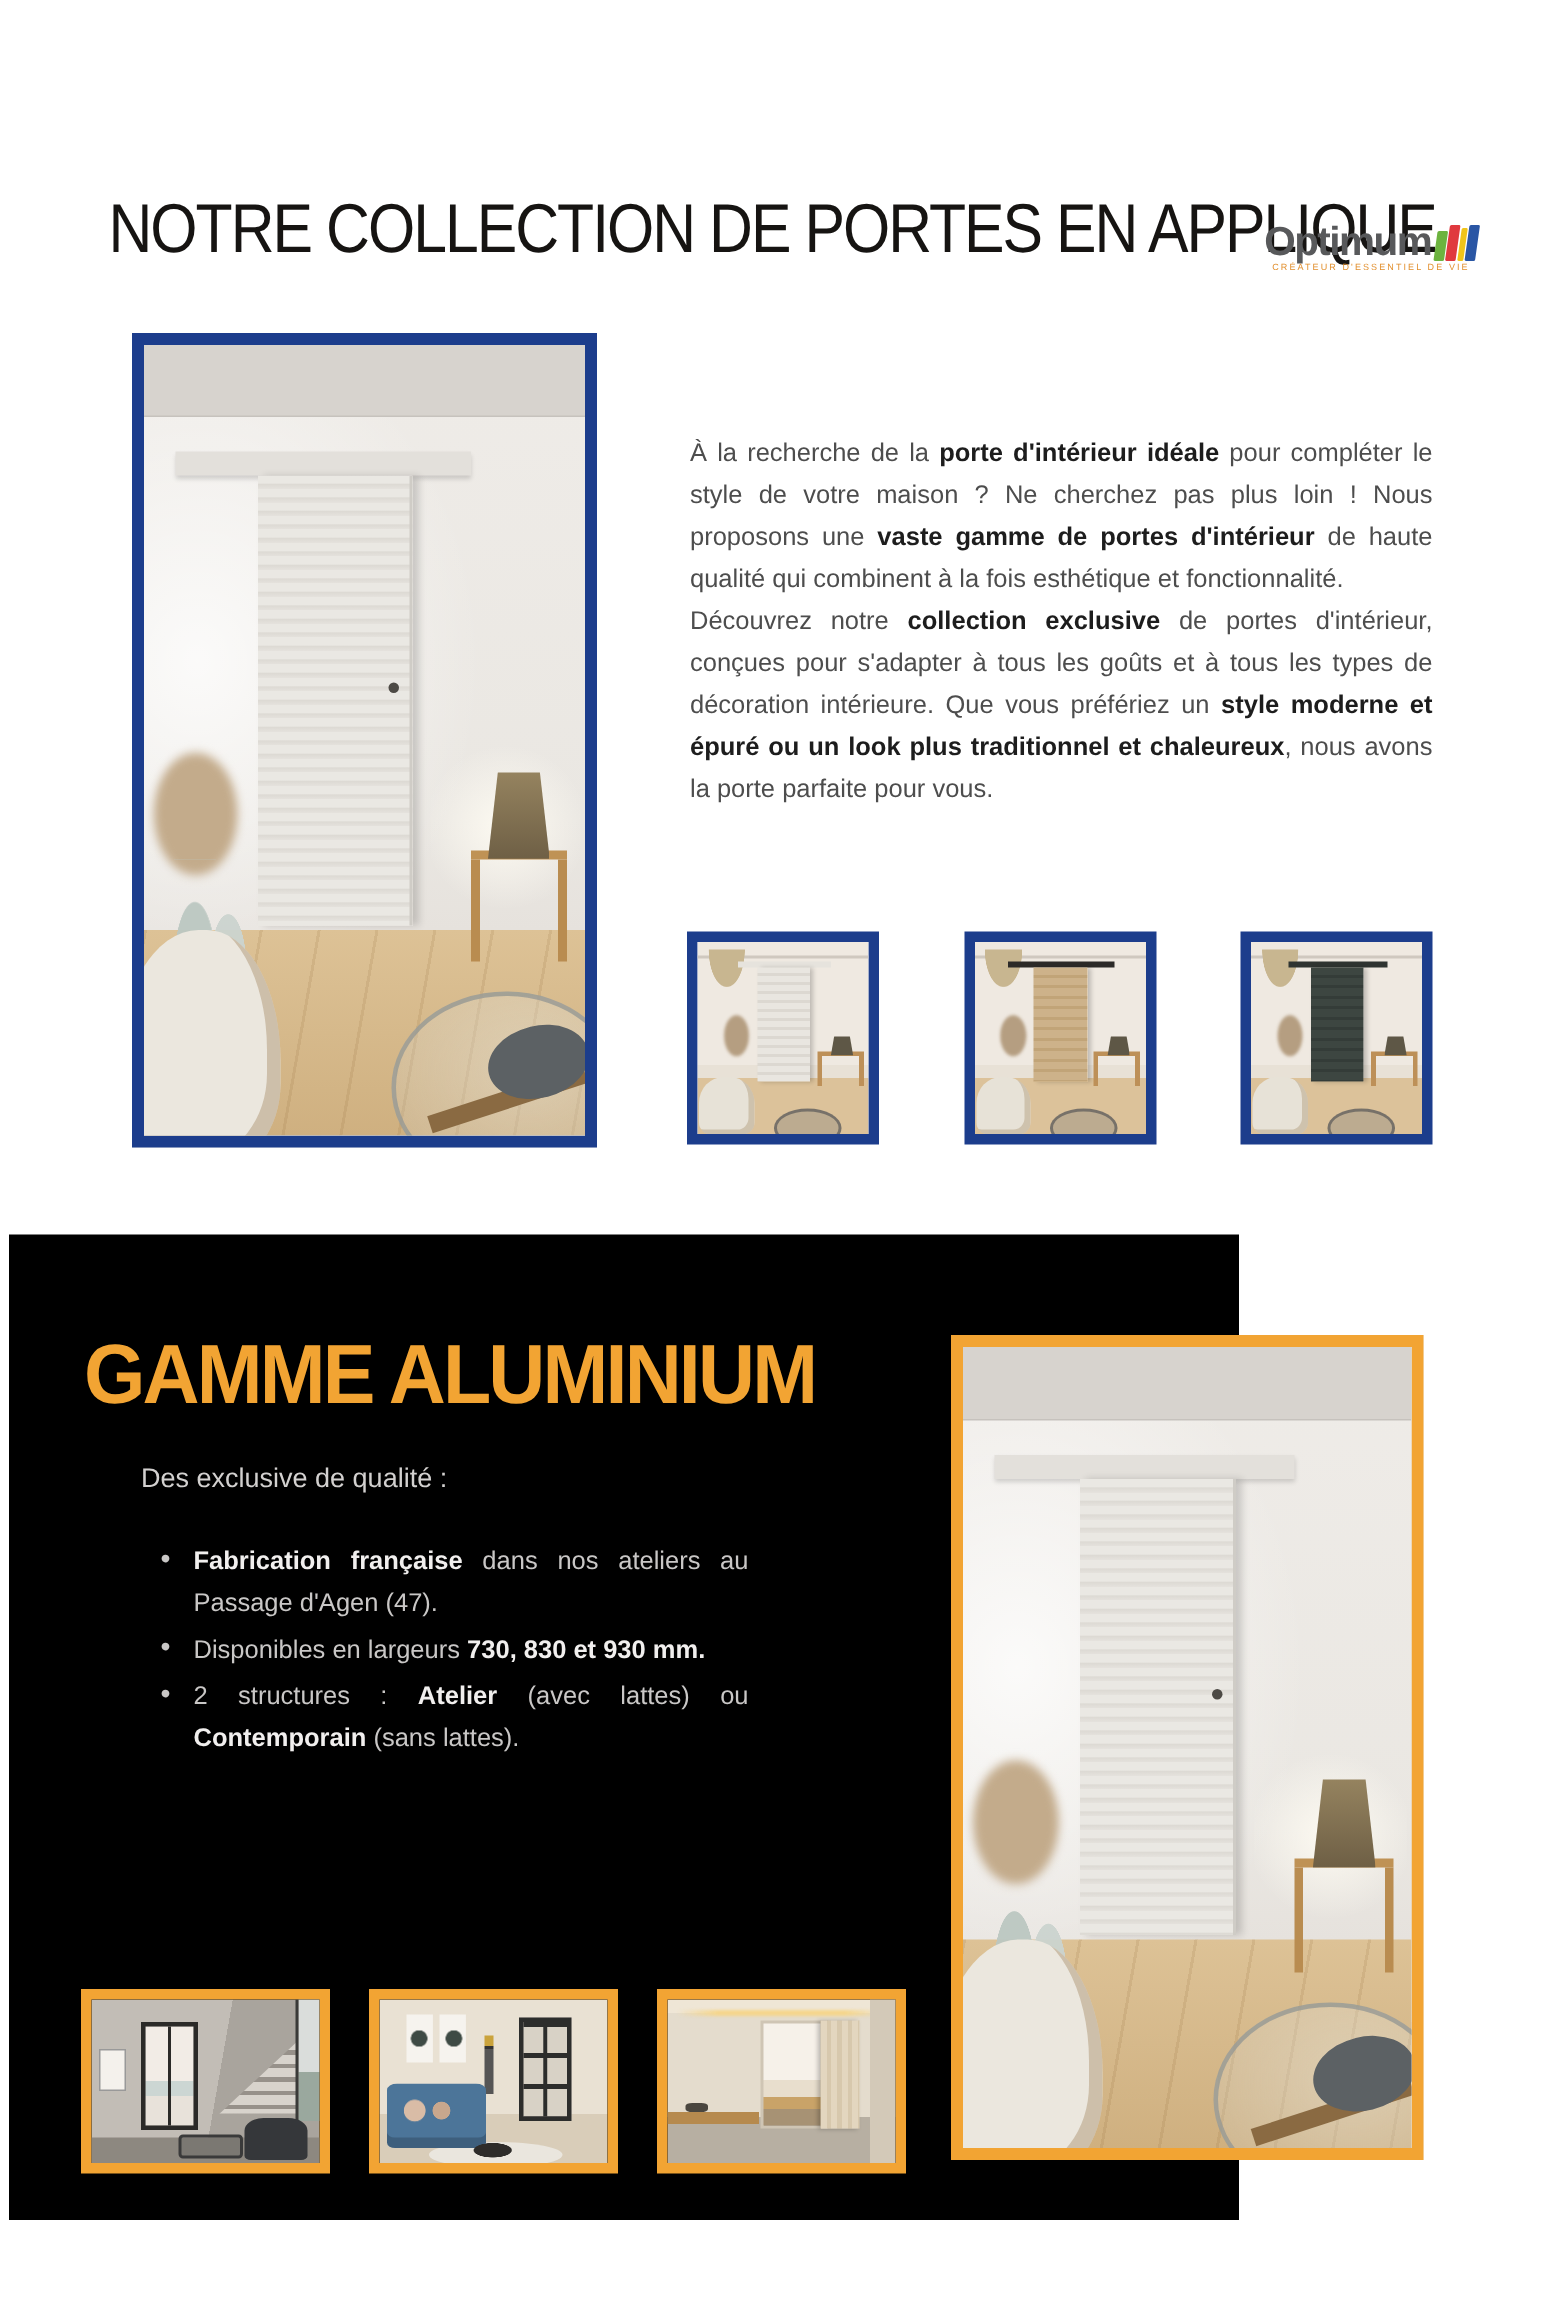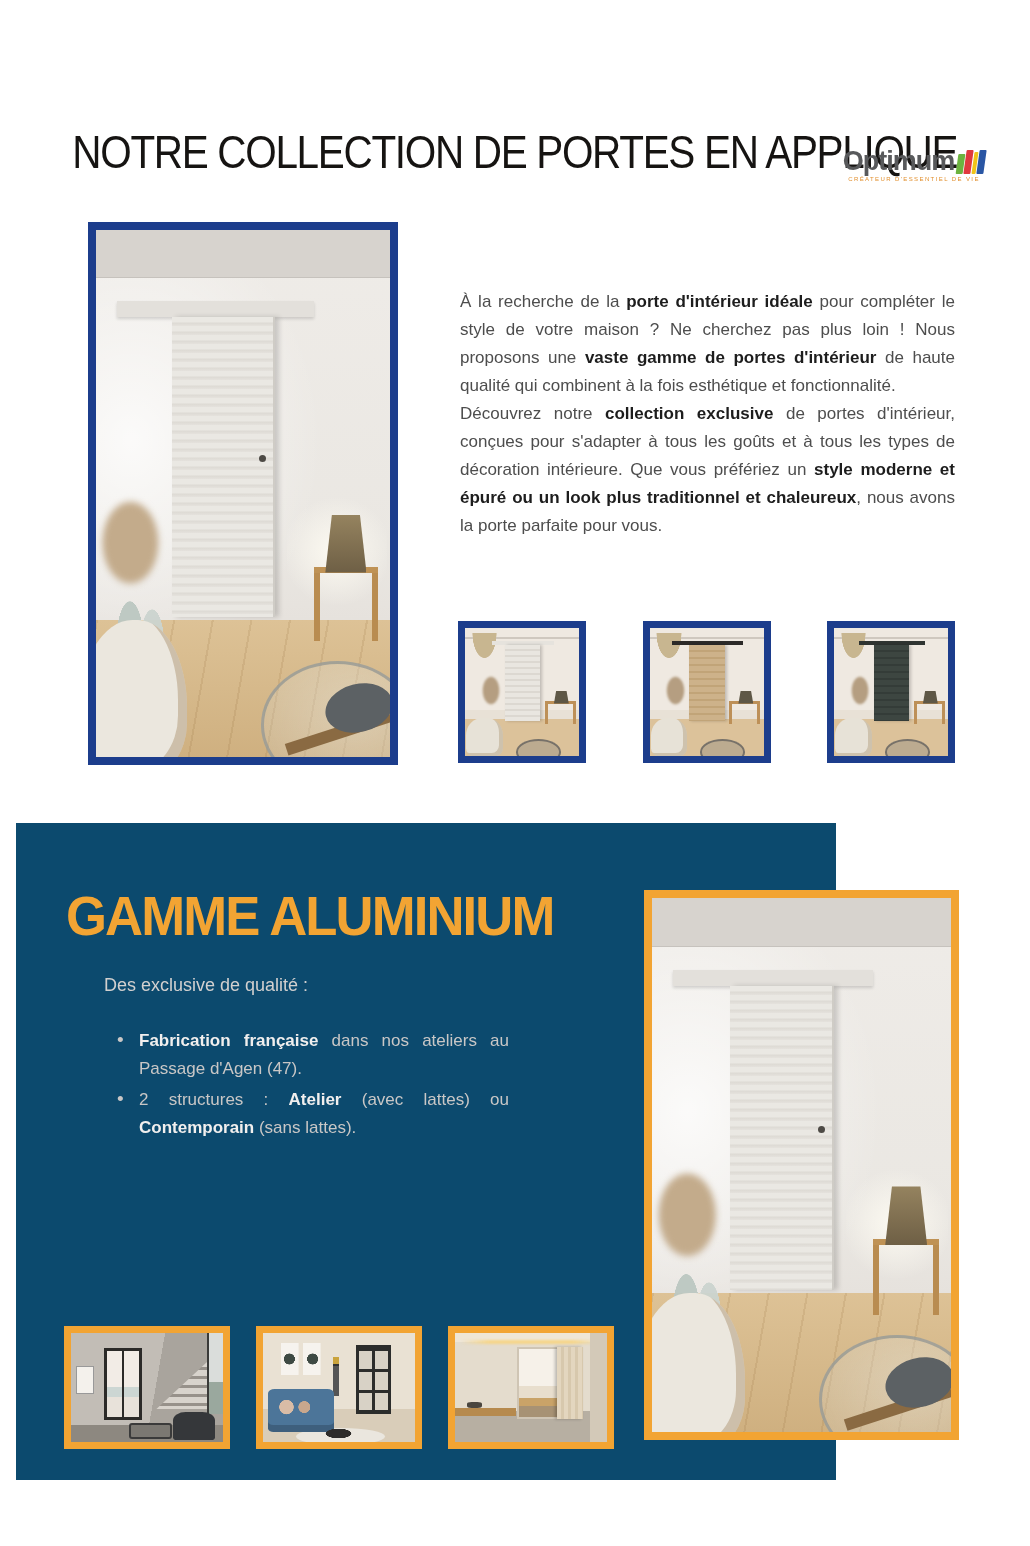--- a/index.html
+++ b/index.html
@@ -30,21 +30,21 @@
     font-size:17px;line-height:28px;color:#4d4d4d;text-align:justify;}
   .bois-text p{margin:0;}
   .bois-text b{color:#1d1d1d;}
 
   .frame-blue{position:absolute;left:88px;top:222px;width:294px;height:527px;
     border:8px solid #1c3d8c;background:#e8e5e1;}
   .thumbs-blue{position:absolute;left:458px;top:621px;width:497px;display:flex;justify-content:space-between;}
   .thumb-blue{width:114px;height:128px;border:7px solid #1c3d8c;position:relative;overflow:hidden;}
 
   
-  .dark-section{position:absolute;left:16px;top:823px;width:820px;height:657px;background:#0c4a6e;}
+  .dark-section{position:absolute;left:6px;top:823px;width:820px;height:657px;background:#000000;}
   .heading-alu{position:absolute;top:60px;left:50px;margin:0;font-size:56px;font-weight:bold;
     color:#f2a433;letter-spacing:-2px;white-space:nowrap;}
   .heading-alu .squeeze{display:inline-block;transform:scaleX(.94);transform-origin:left;}
   .alu-intro{position:absolute;top:152px;left:88px;font-size:18px;color:#d2d0cf;}
   .alu-list{position:absolute;top:204px;left:100px;width:393px;margin:0;padding:0;list-style:none;}
   .alu-list li{position:relative;padding-left:23px;margin-bottom:3px;
     font-size:17px;line-height:28px;color:#c9c7c6;text-align:justify;}
   .alu-list li::before{content:"\2022";position:absolute;left:1px;top:-1px;font-size:19px;color:#c9c7c6;}
   .alu-list b{color:#f1efee;}
 
@@ -259,20 +259,21 @@
   </div>
 
   <div class="dark-section">
 
     <h2 class="heading-alu"><span class="squeeze">GAMME ALUMINIUM</span></h2>
 
     <div class="alu-intro">Des exclusive de qualité :</div>
 
     <ul class="alu-list">
         <li><b>Fabrication française</b><span> dans nos ateliers au Passage d'Agen (47).</span></li>
+        <li><span>Disponibles en largeurs </span><b>730, 830 et 930 mm.</b></li>
         <li><span>2 structures : </span><b>Atelier</b><span> (avec lattes) ou </span><b>Contemporain</b><span> (sans lattes).</span></li>
       </ul>
 
     <div class="frame-orange-big">
       <div class="room">
         <div class="ceiling"></div>
         <div class="glow"></div>
         <div class="rail"></div>
         <div class="door">
             <span class="knob"></span>

